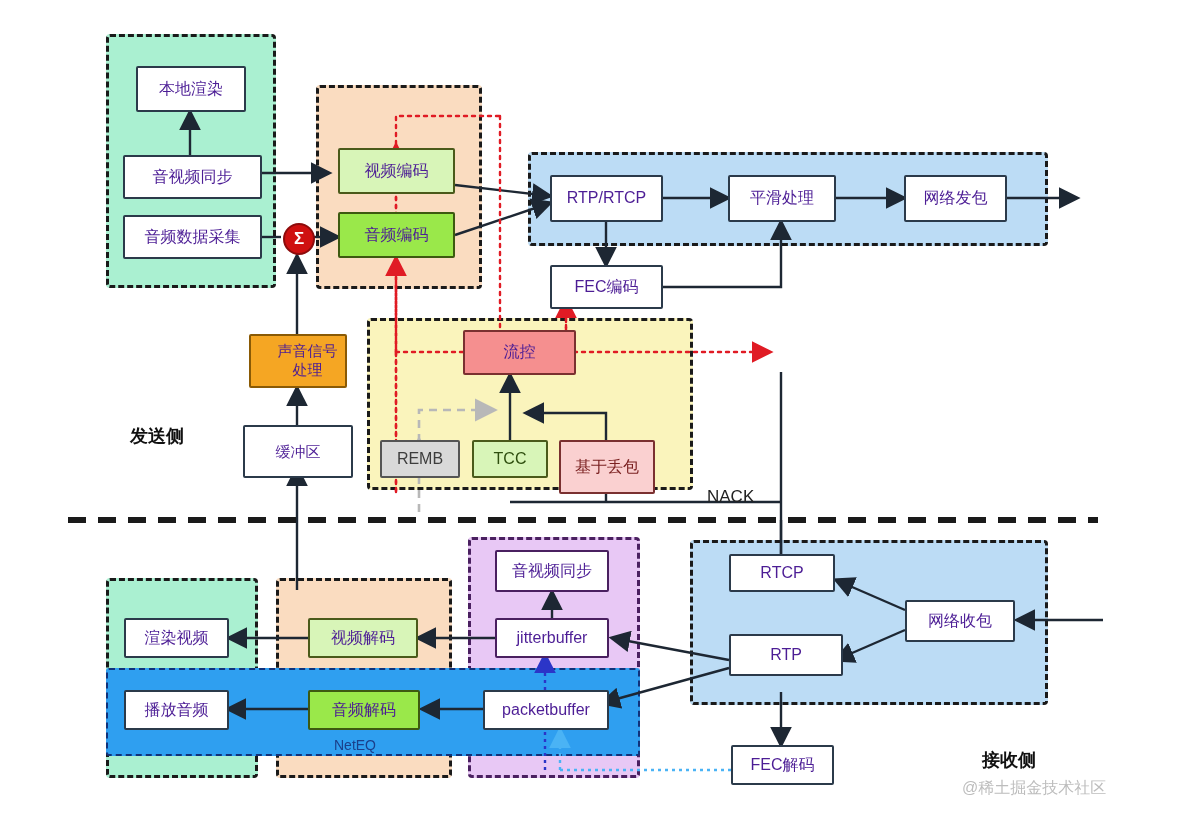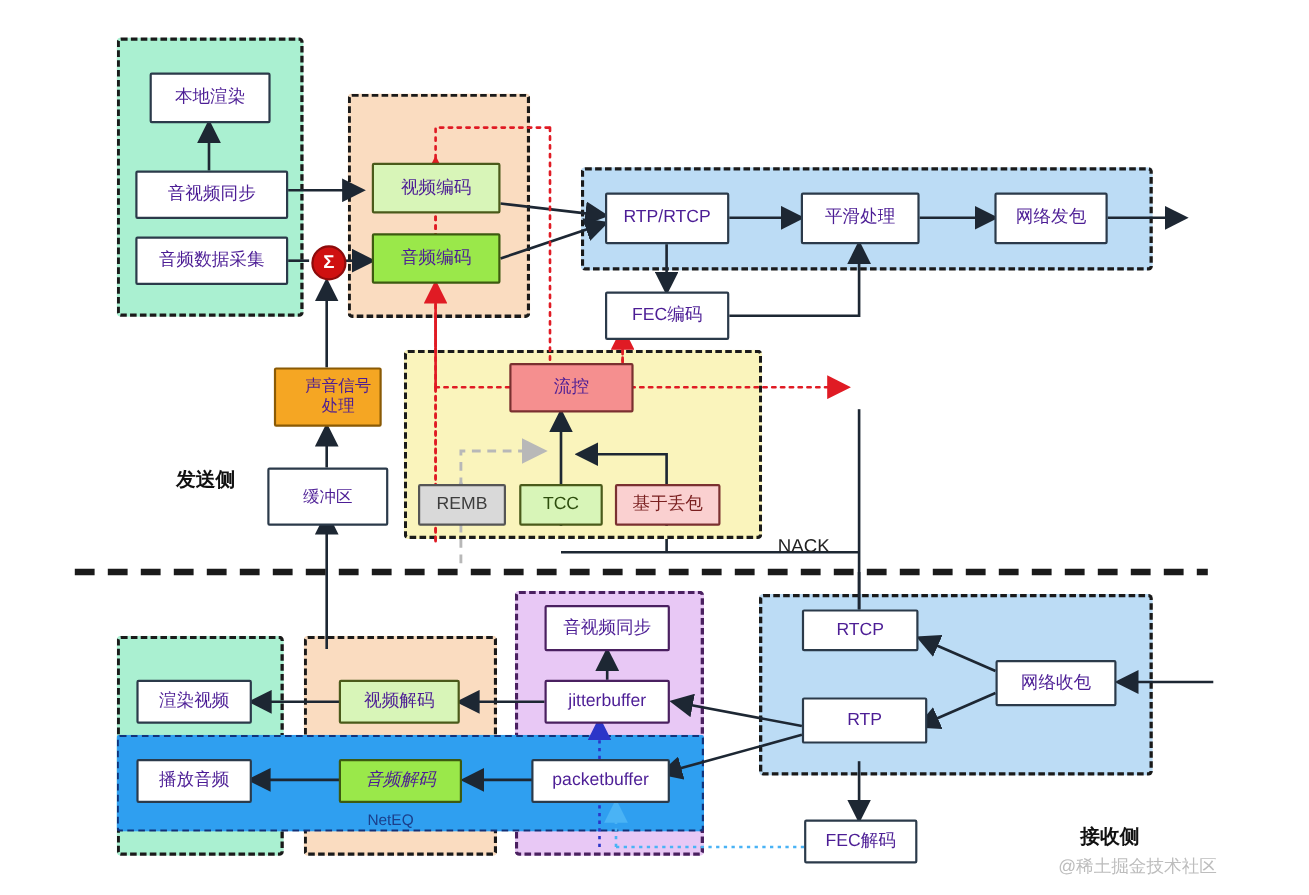--- a/index.html
+++ b/index.html
@@ -187,45 +187,45 @@
   </div>
 
   <div class="node cn" style="left:243px;top:425px;width:110px;height:53px;font-size:15px;">缓冲区</div>
 
   <div class="node cn" style="left:463px;top:330px;width:113px;height:45px;background:#f58f8f;border-color:#7a3030;">流控</div>
 
   <div class="node" style="left:380px;top:440px;width:80px;height:38px;background:#d9d9d9;border-color:#555;color:#3d3d3d;">REMB</div>
 
   <div class="node" style="left:472px;top:440px;width:76px;height:38px;background:#d8f5b8;border-color:#4a5a1a;color:#2e4e0e;">TCC</div>
 
-  <div class="node cn" style="left:559px;top:440px;width:96px;height:38px;background:#fad0d0;border-color:#7a3030;color:#7a2020;">基于丢包</div>
+  <div class="node cn" style="left:559px;top:440px;width:96px;height:54px;background:#fad0d0;border-color:#7a3030;color:#7a2020;">基于丢包</div>
 
   <div class="node cn" style="left:495px;top:550px;width:114px;height:42px;border-color:#4a2060;">音视频同步</div>
 
   <div class="node" style="left:495px;top:618px;width:114px;height:40px;border-color:#4a2060;">jitterbuffer</div>
 
   <div class="node" style="left:483px;top:690px;width:126px;height:40px;border-color:#2b3a4a;">packetbuffer</div>
 
   <div class="node cn" style="left:308px;top:618px;width:110px;height:40px;background:#d8f5b8;border-color:#4a5a1a;">视频解码</div>
 
-  <div class="node cn" style="left:308px;top:690px;width:112px;height:40px;background:#9ae84a;border-color:#3d5a10;font-style:italic;">音频解码</div>
+  <div class="node cn" style="left:308px;top:690px;width:112px;height:40px;background:#9ae84a;border-color:#3d5a10;">音频解码</div>
 
   <div class="node cn" style="left:124px;top:618px;width:105px;height:40px;">渲染视频</div>
 
   <div class="node cn" style="left:124px;top:690px;width:105px;height:40px;">播放音频</div>
 
   <div class="node" style="left:729px;top:554px;width:106px;height:38px;">RTCP</div>
 
   <div class="node" style="left:729px;top:634px;width:114px;height:42px;">RTP</div>
 
   <div class="node cn" style="left:905px;top:600px;width:110px;height:42px;">网络收包</div>
 
   <div class="node cn" style="left:731px;top:745px;width:103px;height:40px;">FEC解码</div>
 
-  <div class="lbl" style="left:130px;top:424px;margin-left:30px;">发送侧</div>
+  <div class="lbl" style="left:130px;top:424px;">发送侧</div>
 
   <div class="lbl" style="left:982px;top:748px;">接收侧</div>
 
   <div class="lbl plain" style="left:707px;top:487px;">NACK</div>
 
   <div class="lbl plain" style="left:334px;top:737px;color:#1b3f8a;font-size:14px;text-align:right;">NetEQ</div>
 
   <div class="wmk" style="left:962px;top:778px;">@稀土掘金技术社区</div>
 
 </div>

